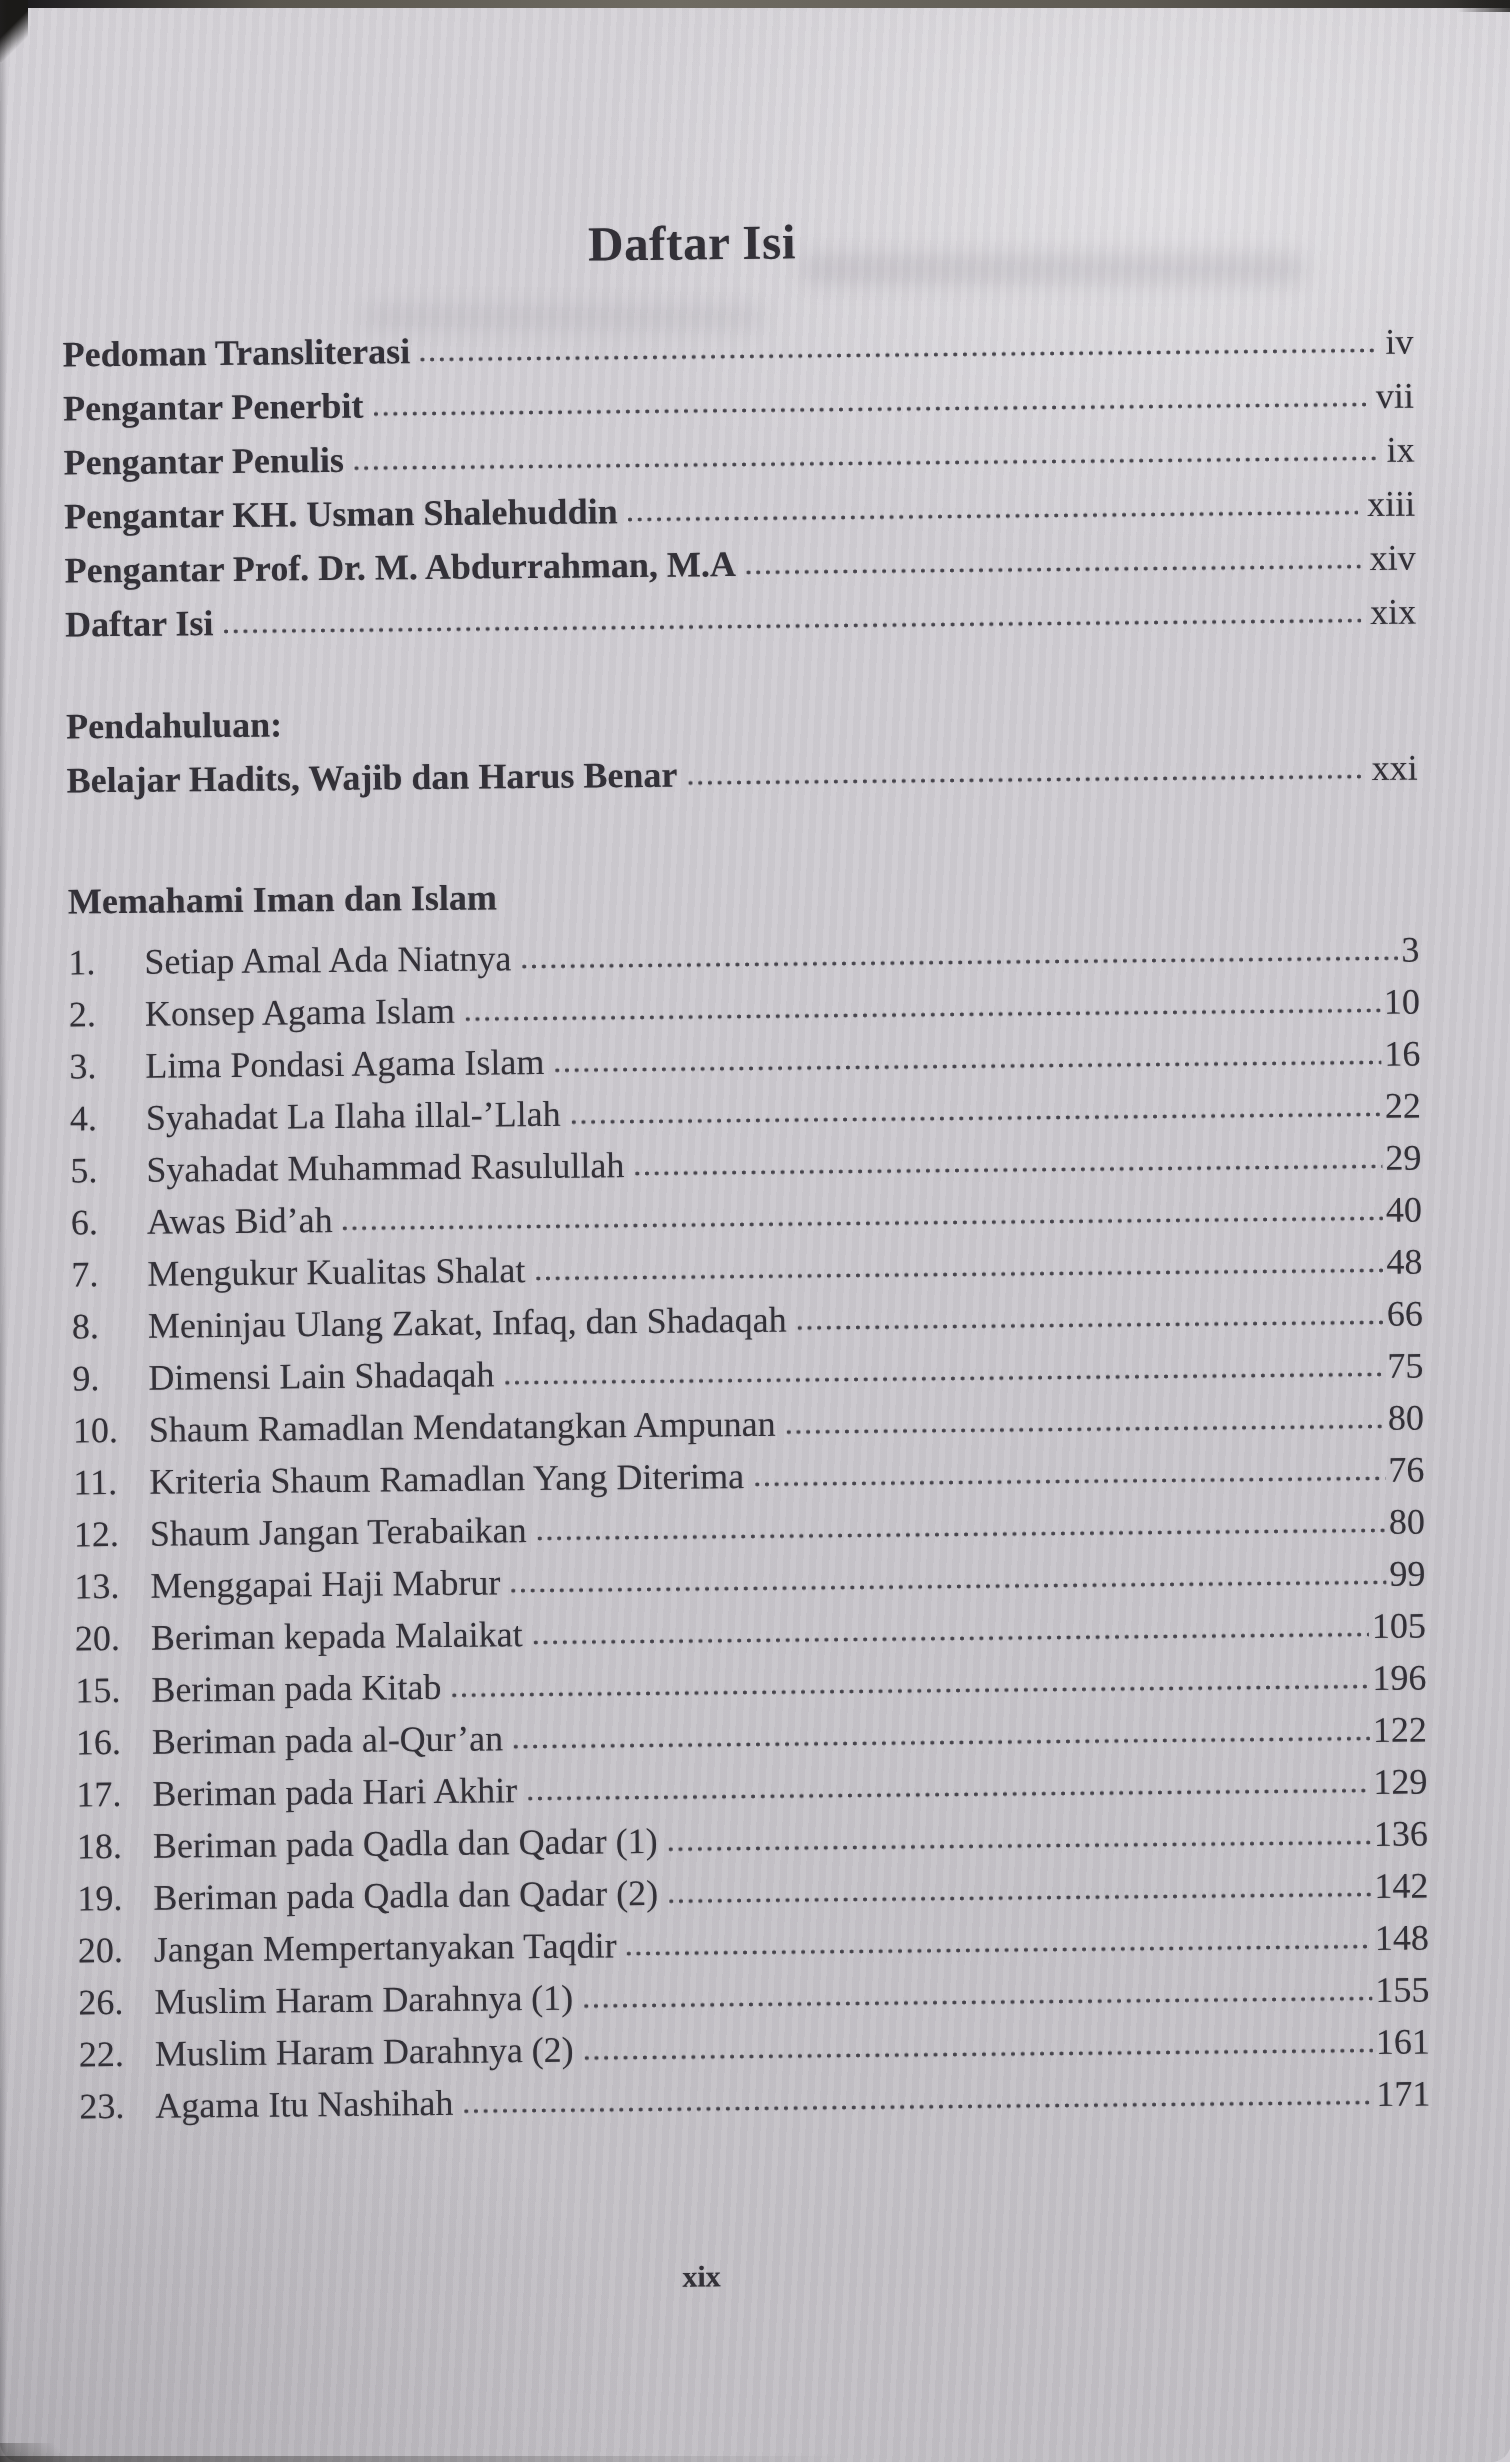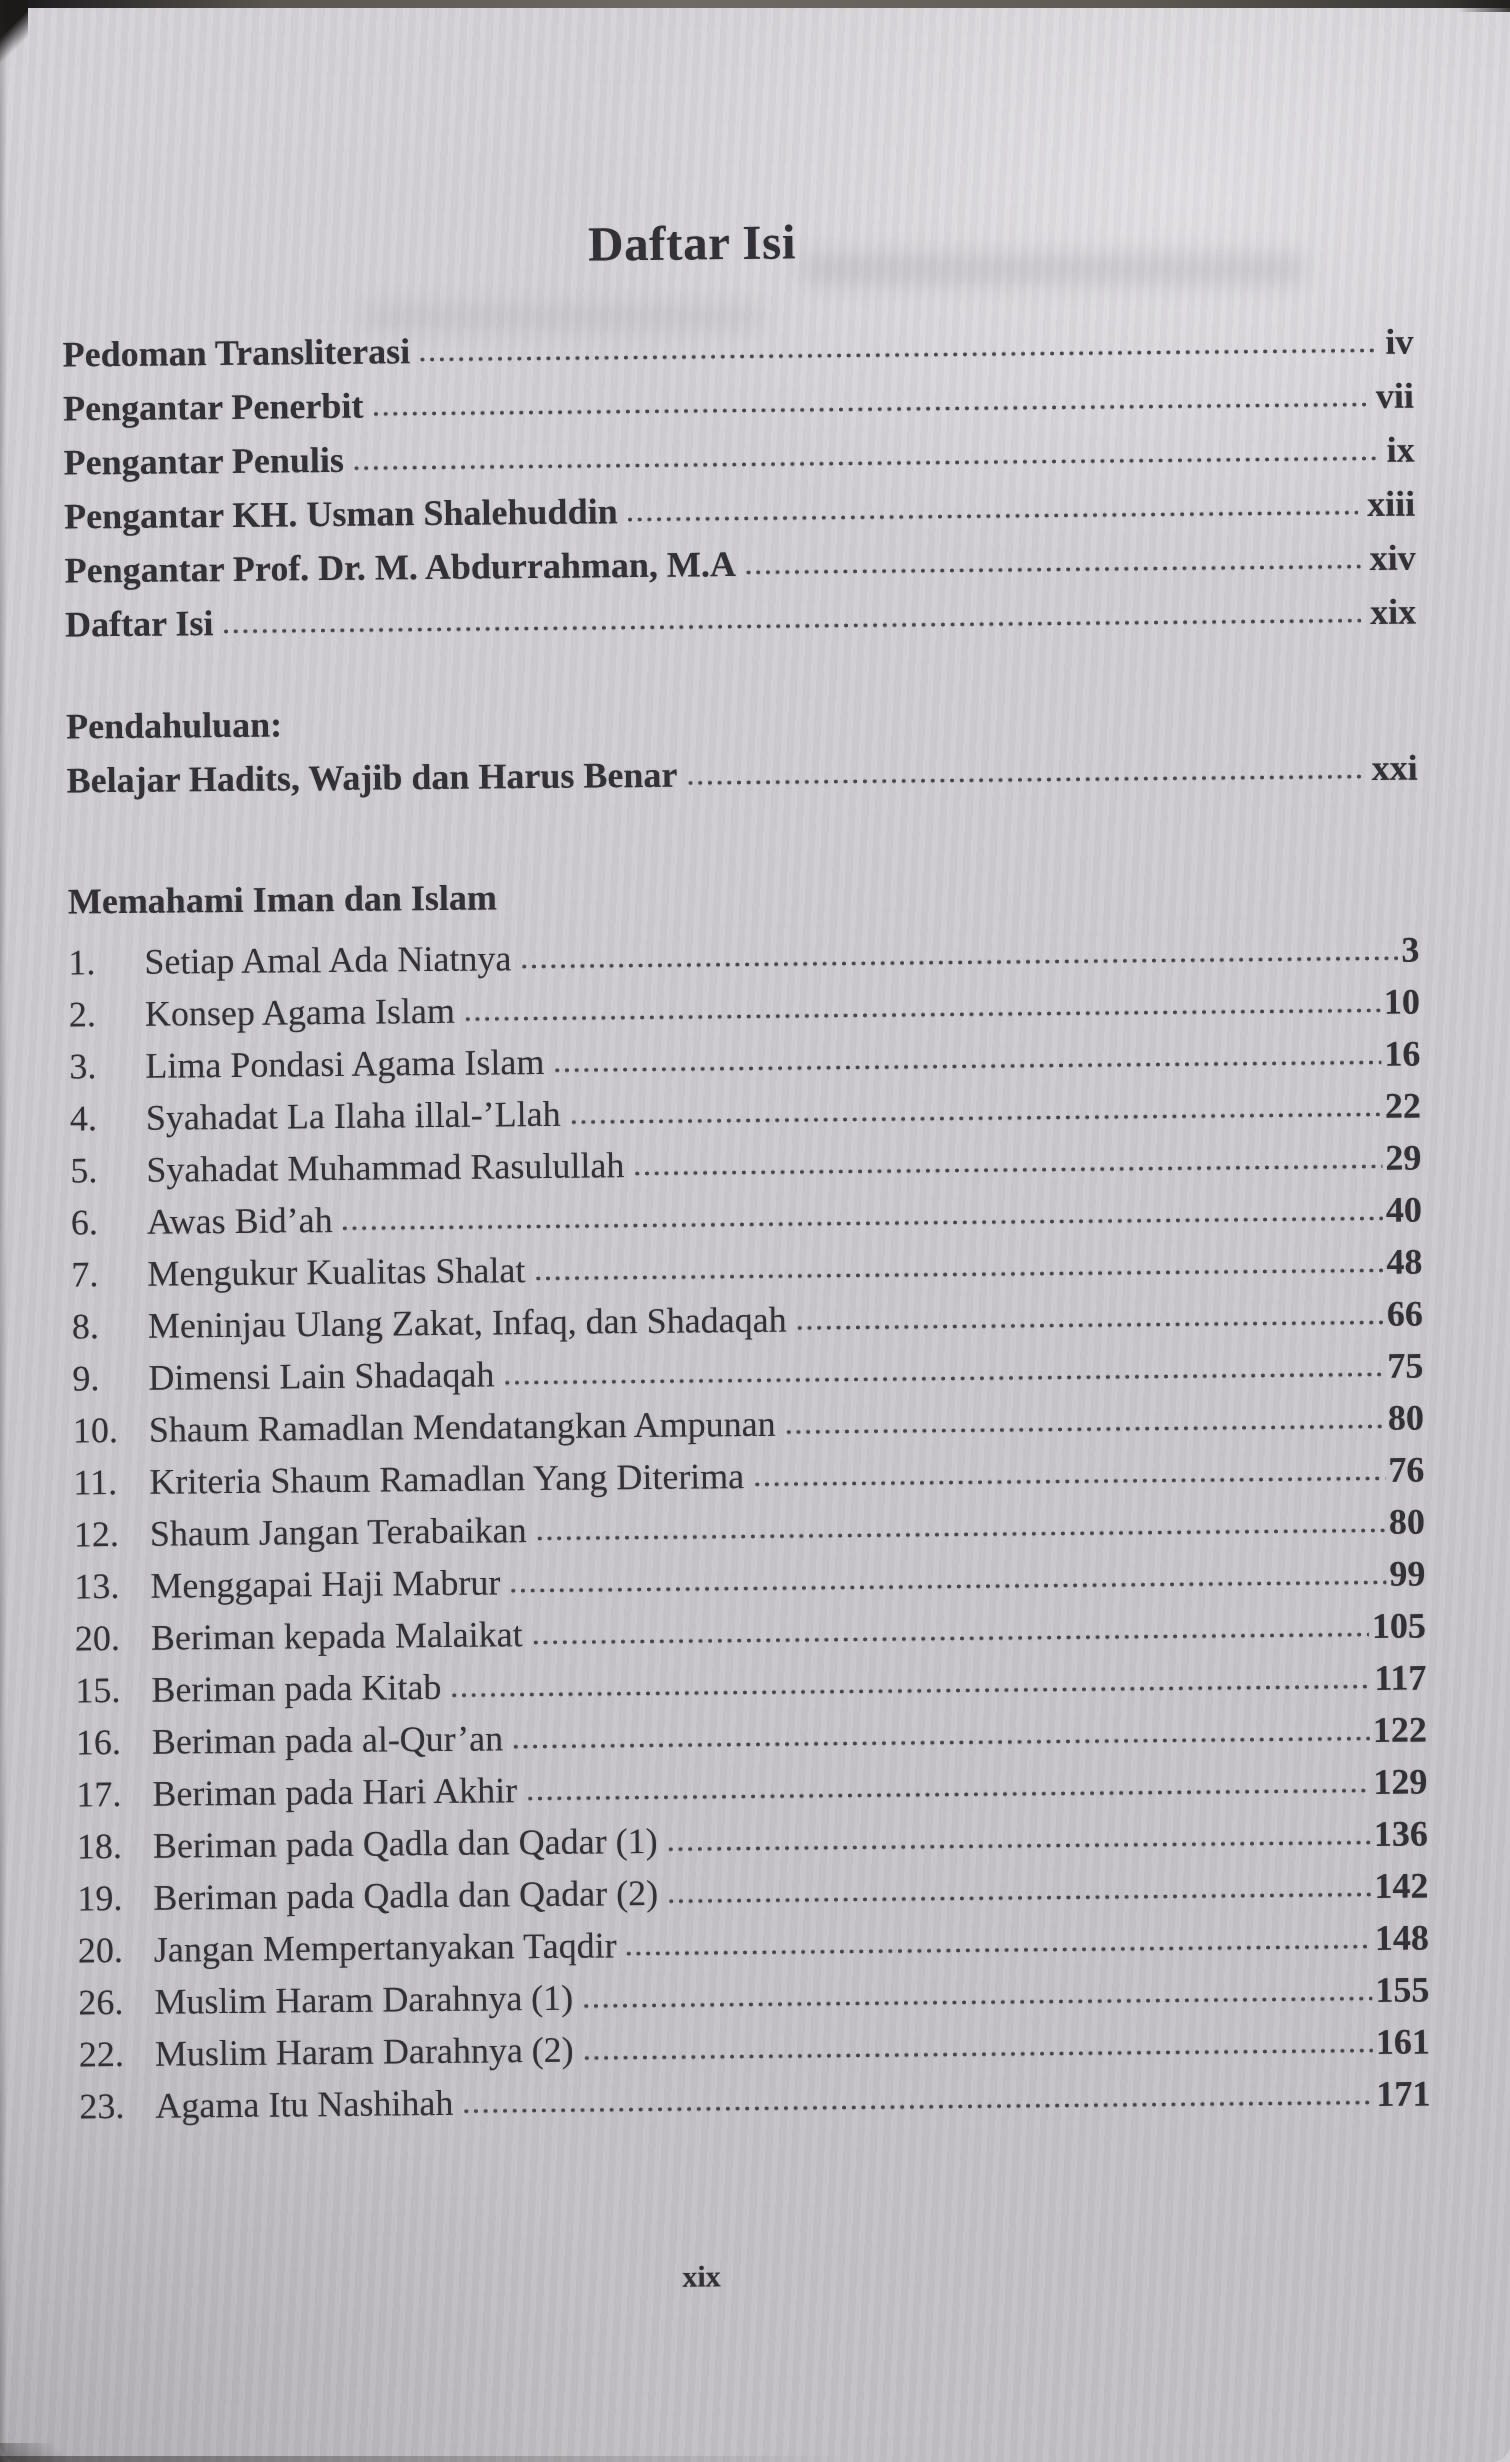--- a/index.html
+++ b/index.html
@@ -81,21 +81,21 @@
   .label{flex:none;}
   .leader{
     flex:1;height:7.8px;min-width:26px;
     margin:0 9px 0 7.8px;
     background-image:radial-gradient(circle at 50% 50%, rgba(52,50,58,.88) 1.7px, rgba(52,50,58,0) 2.3px);
     background-size:9.7px 7.1px;
     background-repeat:repeat-x;
     background-position:left bottom;
   }
   .items .leader{margin-right:2.6px;}
-  .pg{flex:none;font-weight:bold;}
+  .pg{flex:none;font-weight:normal;}
   .footer{
     position:absolute;top:2256px;left:0;right:110px;
     text-align:center;font-weight:bold;
     font-size:30px;line-height:39px;
   }
 </style>
 </head>
 <body>
 
 <div class="photo">
@@ -241,21 +241,21 @@
       <div class="row">
         <span class="num">20.</span>
         <span class="label">Beriman kepada Malaikat</span>
         <span class="leader"></span>
         <span class="pg">105</span>
       </div>
       <div class="row">
         <span class="num">15.</span>
         <span class="label">Beriman pada Kitab</span>
         <span class="leader"></span>
-        <span class="pg">117</span>
+        <span class="pg">196</span>
       </div>
       <div class="row">
         <span class="num">16.</span>
         <span class="label">Beriman pada al-Qur’an</span>
         <span class="leader"></span>
         <span class="pg">122</span>
       </div>
       <div class="row">
         <span class="num">17.</span>
         <span class="label">Beriman pada Hari Akhir</span>

